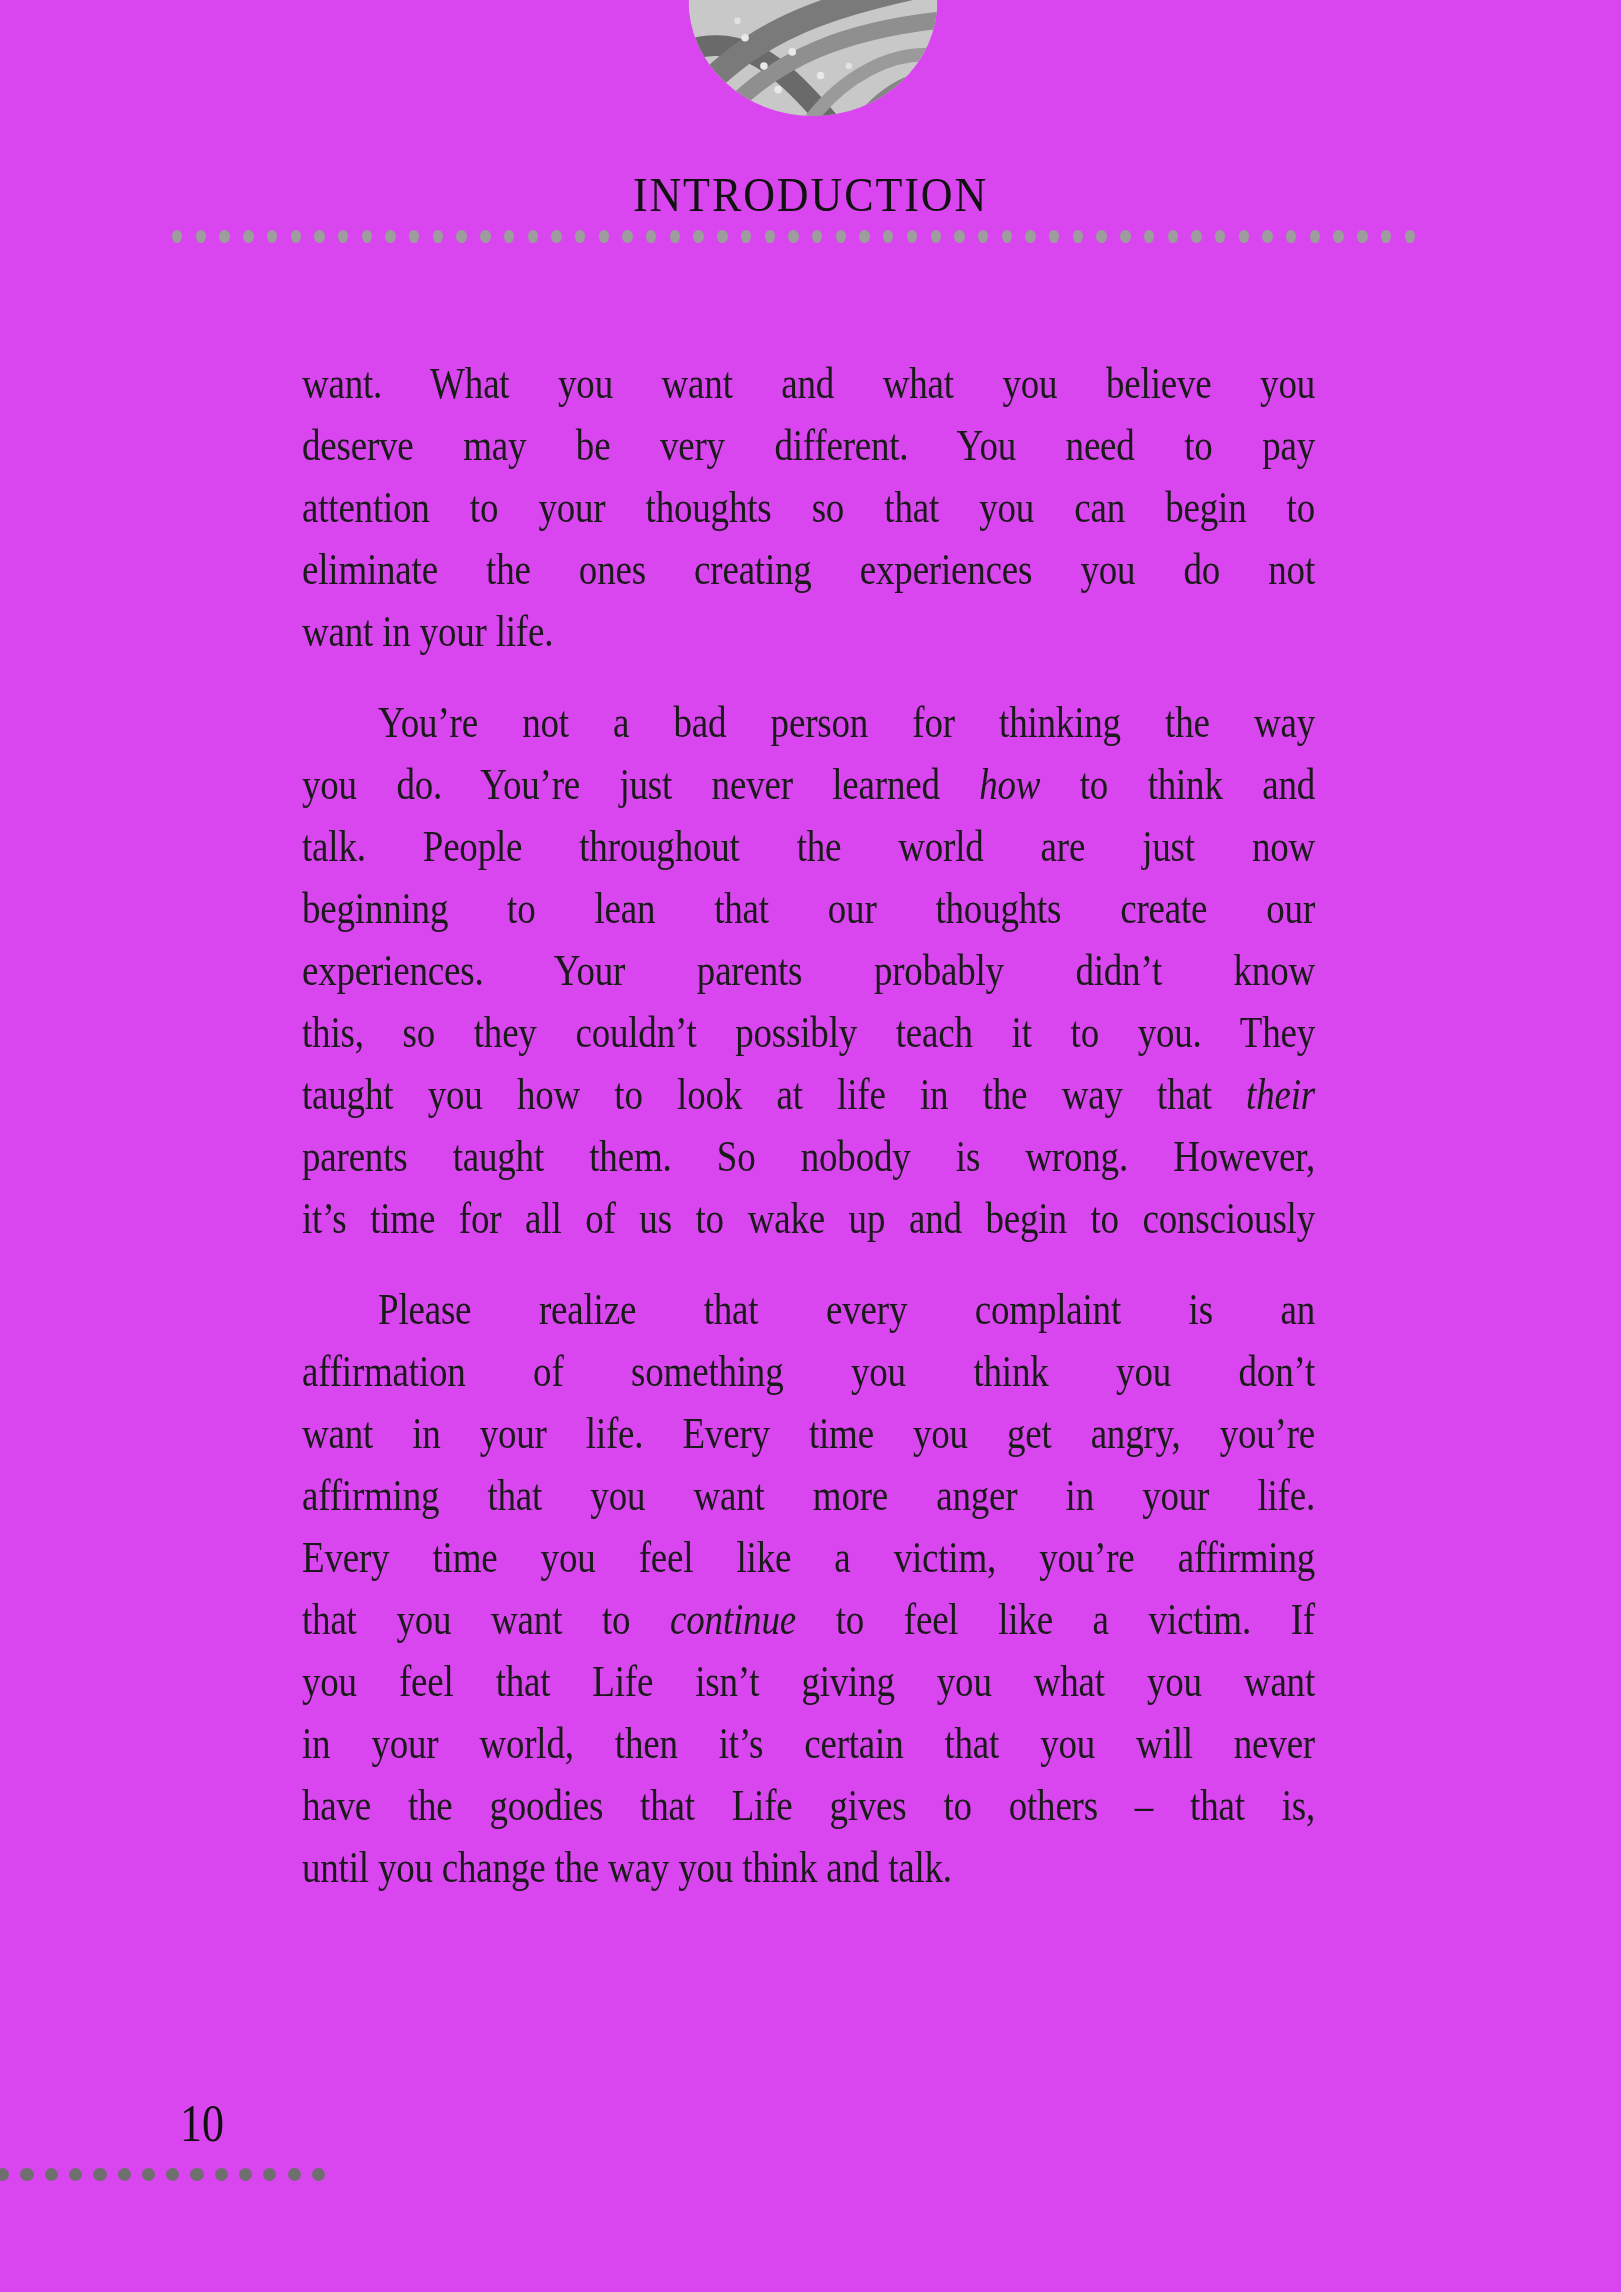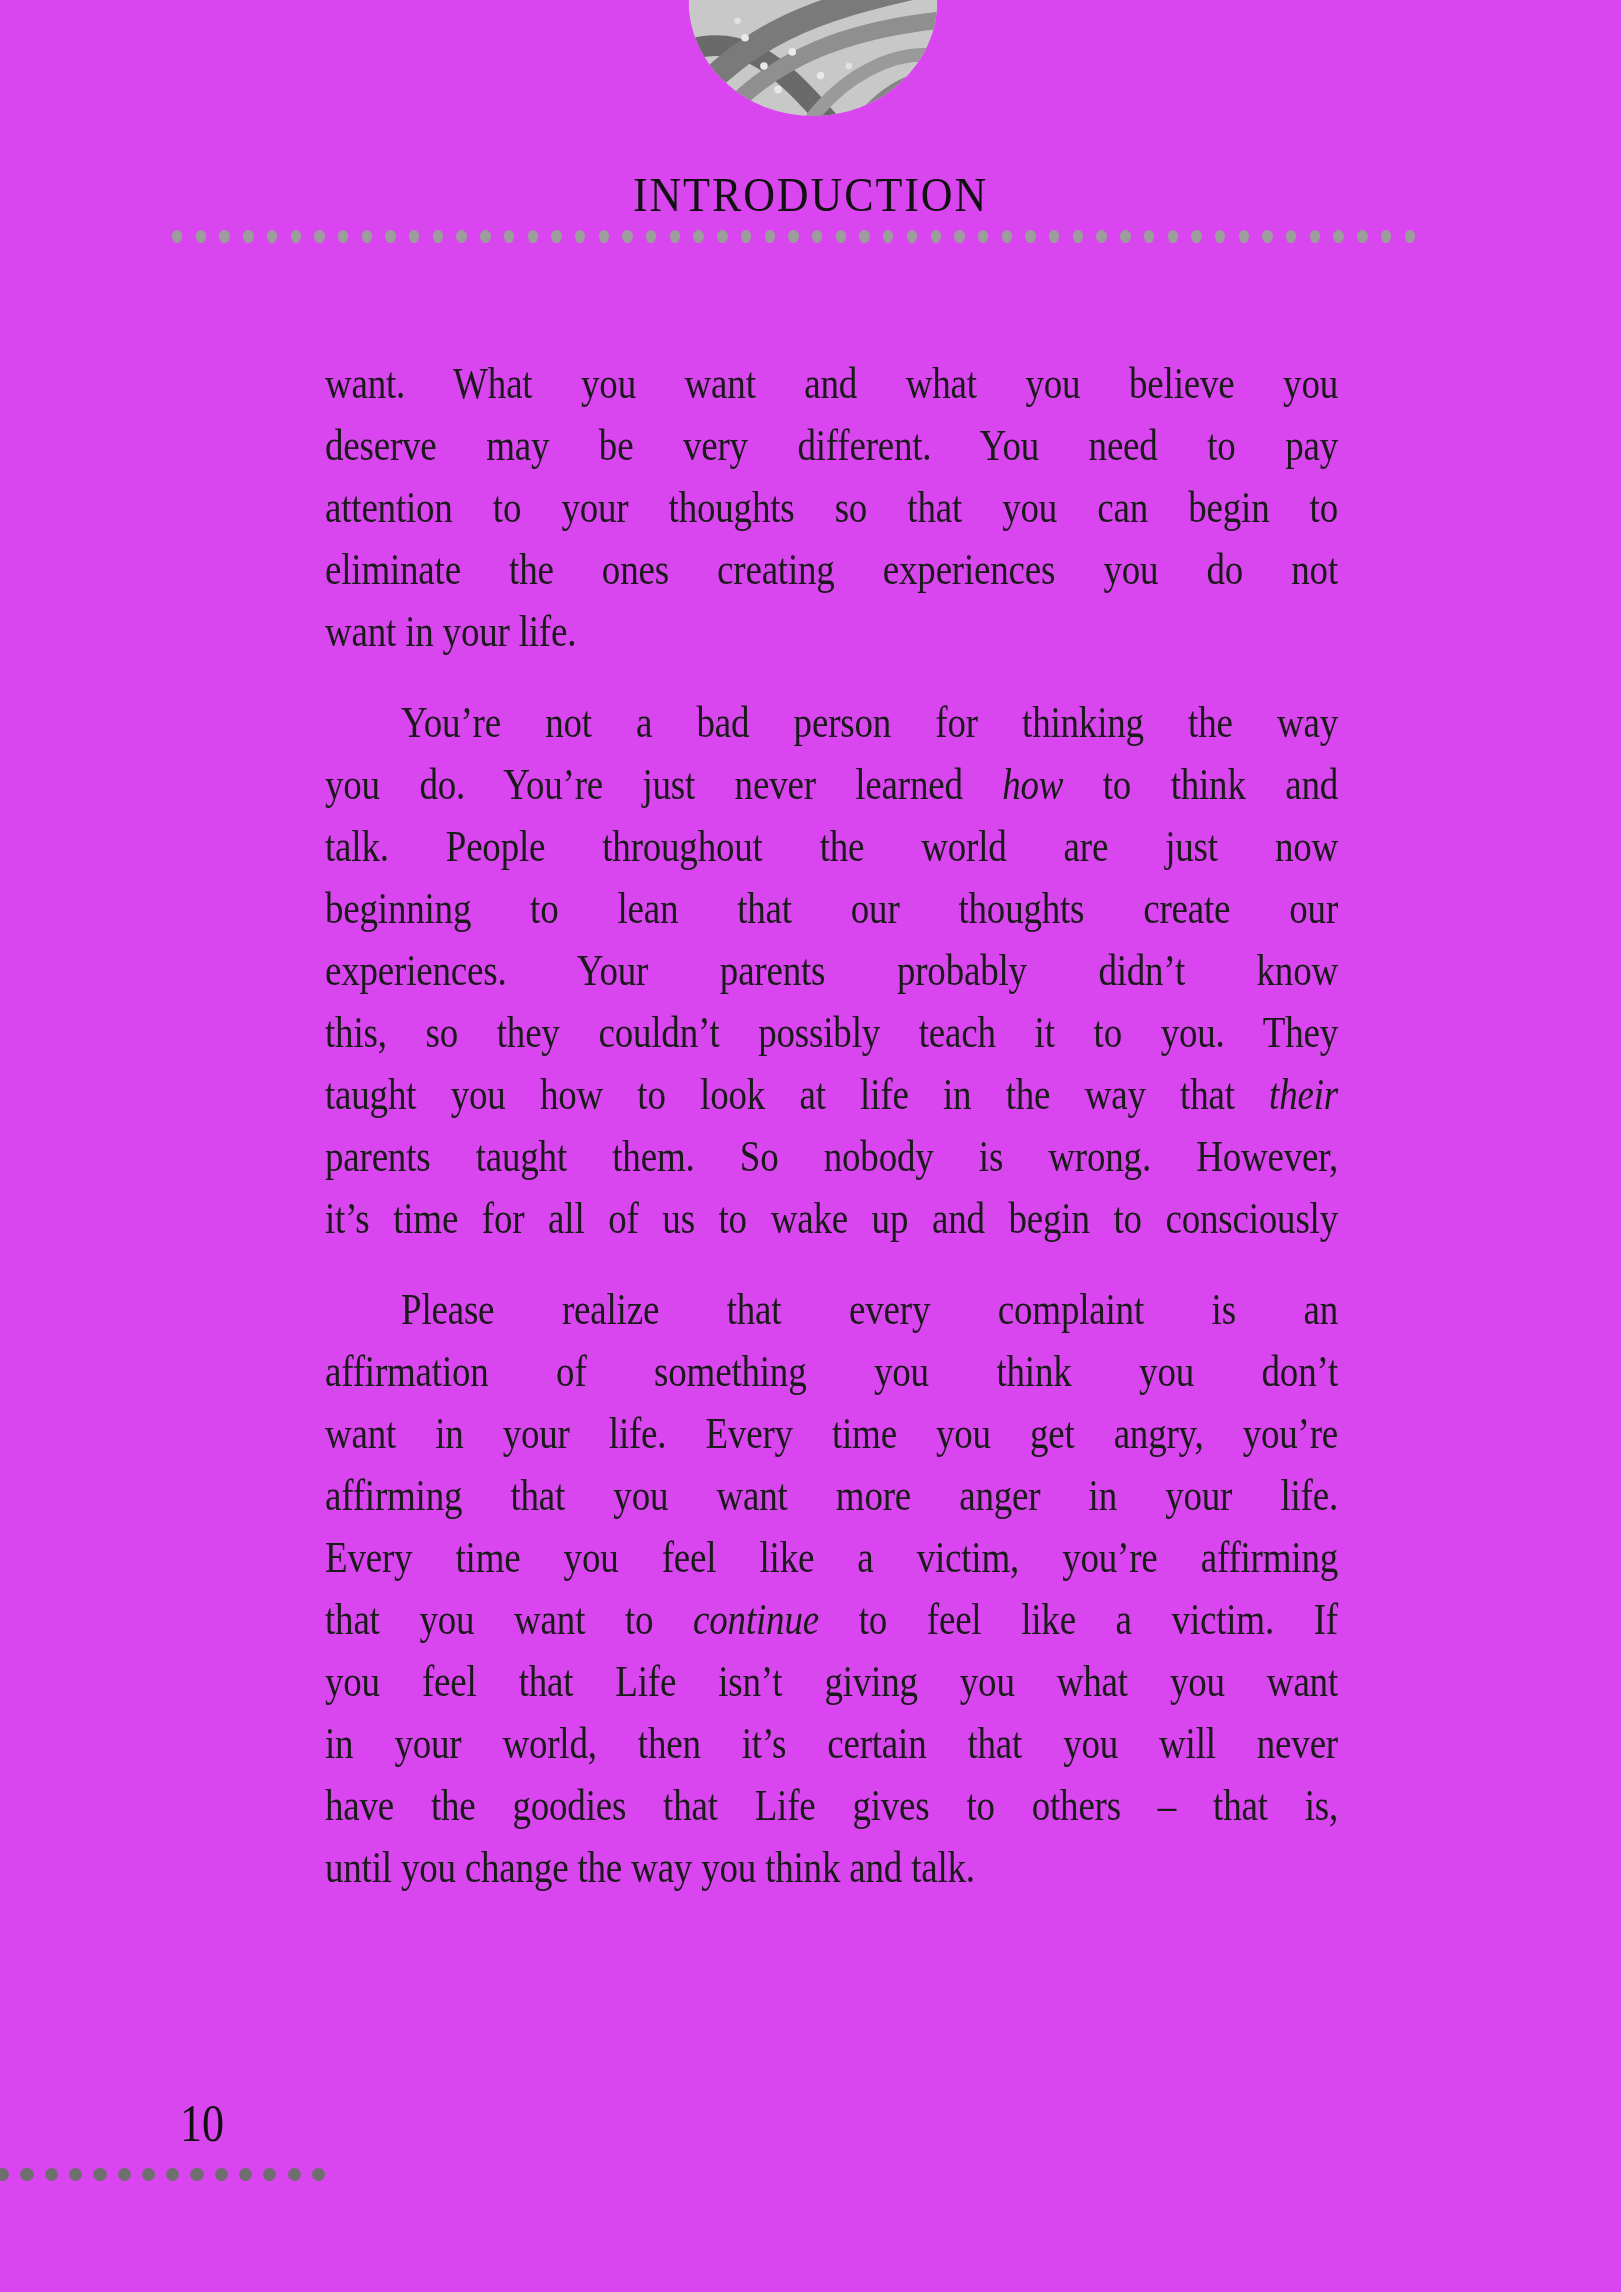--- a/index.html
+++ b/index.html
@@ -30,21 +30,20 @@
   .dots { position:absolute; display:flex; justify-content:space-between; align-items:center; }
   .dots-top { left:172px; top:230px; width:1243px; height:13.2px; }
   .dots-bottom { left:-3.8px; top:2168px; width:329px; height:13.2px; }
   .dots-top .dot { width:10.4px; height:13.2px; border-radius:50%; }
   .dots-bottom .dot { width:13.2px; height:13.2px; border-radius:50%; }
 
   
   .bodytext {
     position:absolute; left:302px; top:352px; width:1013px;
     color:#1a1a1a;
-    margin-left:23px;
   }
   .para { margin:0; }
   .para + .para { margin-top:29px; }
   .line {
     font-size:37px; line-height:62px; height:62px;
     letter-spacing:-0.2px;
     white-space:nowrap;
     transform:scaleY(1.22); transform-origin:0 50%;
   }
   .line.j { text-align:justify; text-align-last:justify; white-space:normal; }

